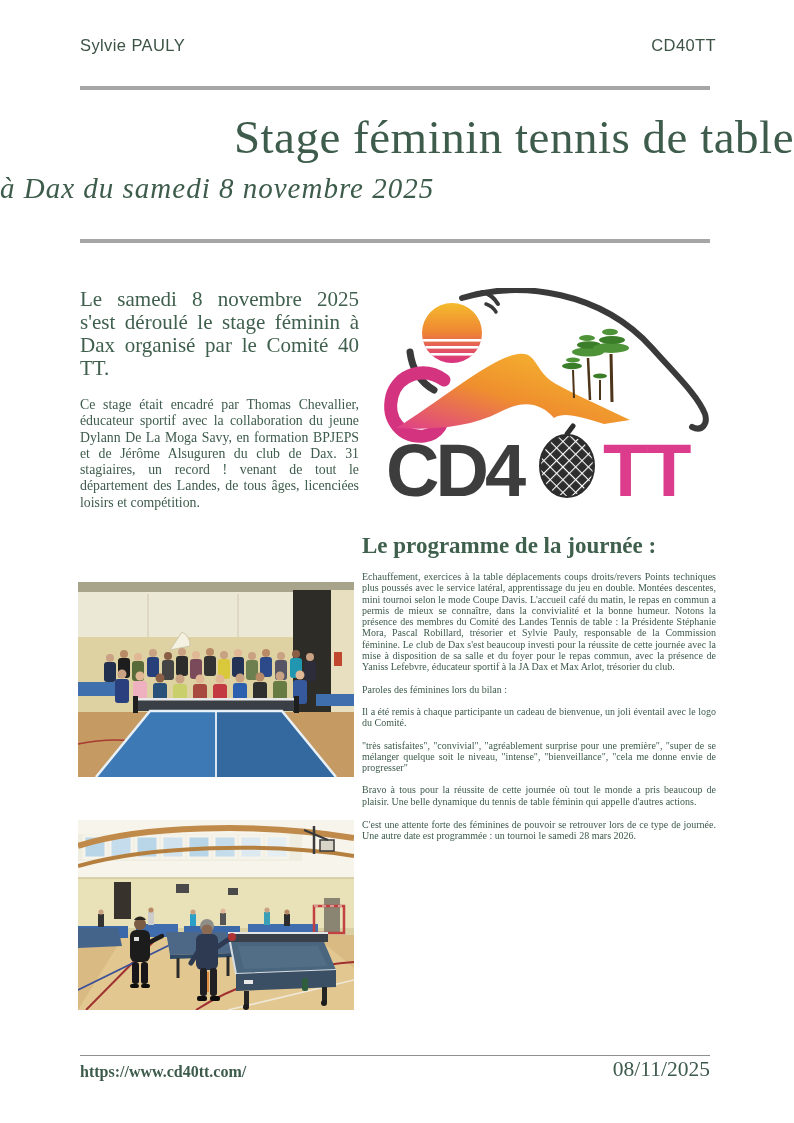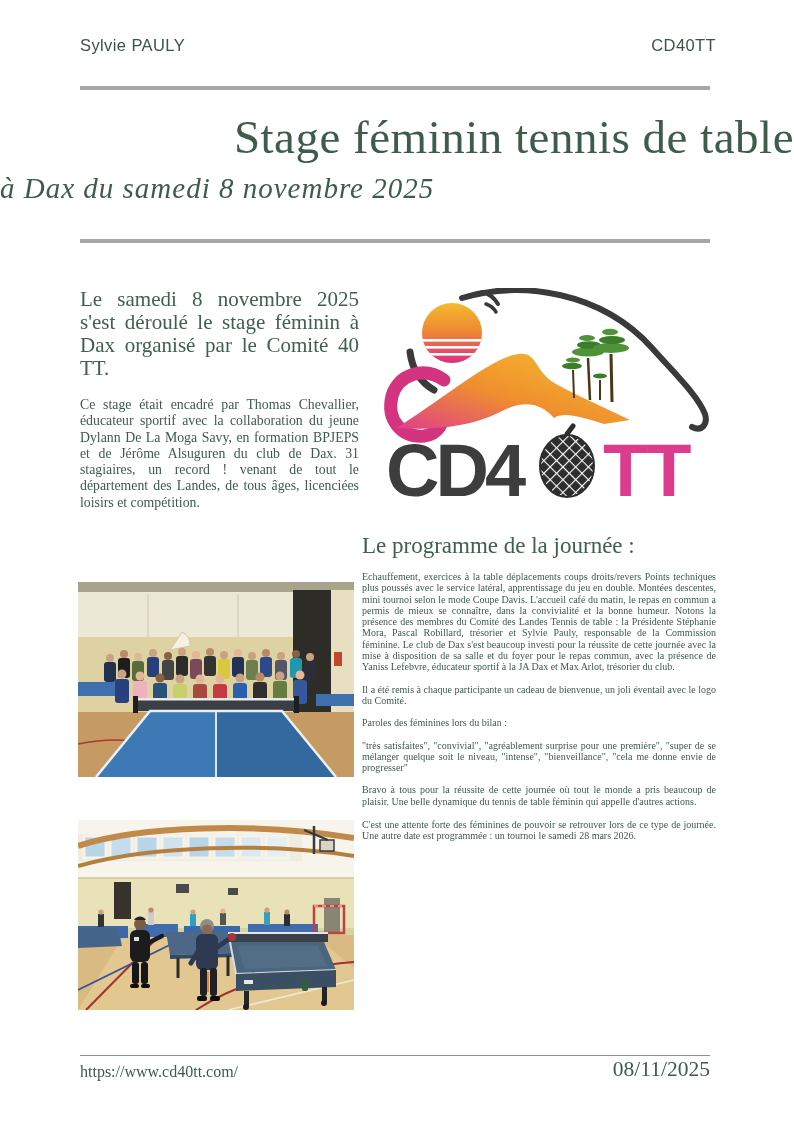--- a/index.html
+++ b/index.html
@@ -20,31 +20,31 @@
            font-size:47px; font-weight:400; letter-spacing:.5px; color:#3e5c4b; }
   .subtitle { position:absolute; left:0; right:0; top:172px; text-align:left;
               font-size:29px; font-style:italic; letter-spacing:1px; color:#3e5c4b; }
   .lead { position:absolute; left:80px; top:288px; width:279px;
           font-size:21px; line-height:1.1; text-align:justify; color:#40604e; }
   .intro { position:absolute; left:80px; top:397px; width:279px;
            font-size:13.8px; line-height:1.18; text-align:justify; color:#3d5b4c; }
   .logo-box { position:absolute; left:372px; top:288px; width:340px; height:228px; }
   .logo-box svg { display:block; width:100%; height:100%; }
   .prog-h { position:absolute; left:362px; top:533px; font-size:23px;
-            font-weight:400; color:#40604e; }
+            font-weight:700; color:#40604e; }
   .prog-col { position:absolute; left:362px; top:571px; width:354px;
               font-size:10px; line-height:1.13; text-align:justify; color:#3d5b4c; }
   .prog-col p { margin:0 0 11px 0; }
   .prog-col p.nogap { margin-bottom:12px; }
   .photo { position:absolute; left:78px; width:276px; }
   .photo svg { display:block; }
   .photo-1 { top:582px; }
   .photo-2 { top:820px; }
   .ftr-rule { position:absolute; left:80px; width:630px; top:1055px; height:1px; background:#8f8f8f; }
-  .ftr-url { position:absolute; left:80px; top:1063px; font-size:16px; color:#3d5b4c; cursor:pointer; }
+  .ftr-url { position:absolute; left:80px; top:1063px; font-size:16px; color:#3d5b4c; cursor:pointer;font-weight:bold; }
   .ftr-date { position:absolute; right:84px; top:1057px; font-size:21.5px; color:#3d5b4c; }
 </style>
 </head>
 <body>
 
 <div class="page">
 
   <div class="hdr hdr-left">Sylvie PAULY</div>
   <div class="hdr hdr-right">CD40TT</div>
   <div class="rule rule-top"></div>
@@ -120,22 +120,22 @@
         <ellipse cx="195" cy="178" rx="27" ry="31" fill="url(#pcone)"></ellipse>
         <ellipse cx="195" cy="178" rx="27" ry="31" fill="none" stroke="#2d2d2d" stroke-width="2"></ellipse>
       </g>
       <text x="231" y="208" font-family="Liberation Sans, sans-serif" font-weight="bold" font-size="74" letter-spacing="-2" fill="#dc3c8c">TT</text>
     </svg>
   </div>
 
   <h2 class="prog-h">Le programme de la journée :</h2>
   <div class="prog-col">
     <p>Echauffement, exercices à la table déplacements coups droits/revers Points techniques plus poussés avec le service latéral, apprentissage du jeu en double. Montées descentes, mini tournoi selon le mode Coupe Davis. L'accueil café du matin, le repas en commun a permis de mieux se connaître, dans la convivialité et la bonne humeur. Notons la présence des membres du Comité des Landes Tennis de table : la Présidente Stéphanie Mora, Pascal Robillard, trésorier et Sylvie Pauly, responsable de la Commission féminine. Le club de Dax s'est beaucoup investi pour la réussite de cette journée avec la mise à disposition de sa salle et du foyer pour le repas commun, avec la présence de Yaniss Lefebvre, éducateur sportif à la JA Dax et Max Arlot, trésorier du club.</p>
+    <p>Paroles des féminines lors du bilan :</p>
     <p>Il a été remis à chaque participante un cadeau de bienvenue, un joli éventail avec le logo du Comité.</p>
-    <p>Paroles des féminines lors du bilan :</p>
     <p>"très satisfaites", "convivial", "agréablement surprise pour une première", "super de se mélanger quelque soit le niveau, "intense", "bienveillance", "cela me donne envie de progresser"</p>
     <p class="nogap">Bravo à tous pour la réussite de cette journée où tout le monde a pris beaucoup de plaisir. Une belle dynamique du tennis de table féminin qui appelle d'autres actions.</p>
     <p>C'est une attente forte des féminines de pouvoir se retrouver lors de ce type de journée. Une autre date est programmée : un tournoi le samedi 28 mars 2026.</p>
   </div>
 
   <figure class="photo photo-1">
     <svg viewBox="0 0 276 195" width="276" height="195">
       <rect width="276" height="195" fill="#ece8d6"></rect>
       <rect width="276" height="10" fill="#a8a48c"></rect>
       <rect y="55" width="276" height="80" fill="#ded2a2"></rect>

